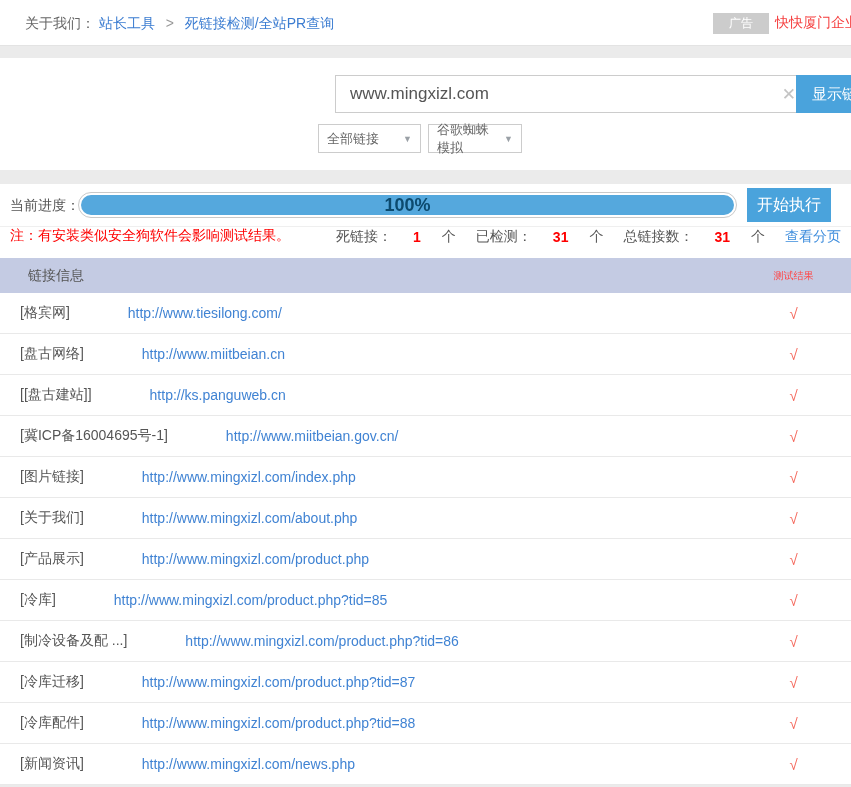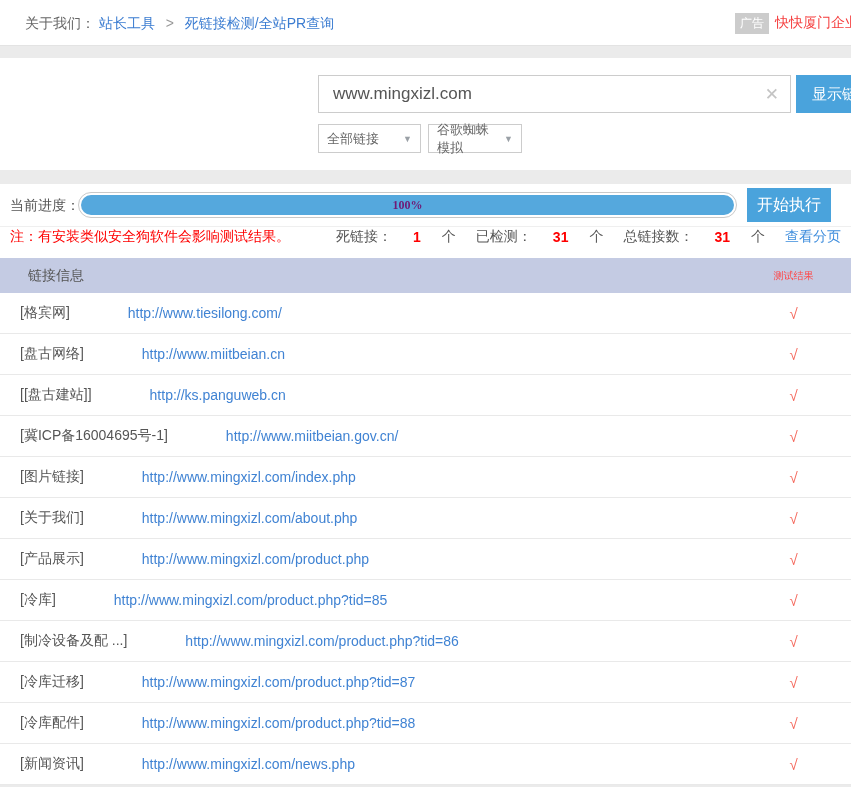--- a/index.html
+++ b/index.html
@@ -6,51 +6,51 @@
   html,body { width:851px; height:787px; overflow:hidden; background:#ebebeb;
     font-family:"Liberation Sans","DejaVu Sans",sans-serif; }
   a { text-decoration:none; }
 
   
   .topbar { position:relative; height:46px; background:#fff; border-bottom:1px solid #e3e3e3; }
   .crumbs { position:absolute; left:25px; top:0; height:46px; line-height:46px; font-size:14px; color:#666; white-space:nowrap; }
   .crumbs a { color:#3b7cd1; }
   .crumb-sep { color:#999; margin:0 7px; }
   .topbar-ad { position:absolute; right:-8px; top:0; height:46px; display:flex; align-items:center; gap:6px; white-space:nowrap; }
-  .ad-badge { background:#ccc; color:#fff; font-size:12px; padding:2px 5px; }
+  .ad-badge { background:#ccc; color:#fff; font-size:12px; padding:2px 16px; }
   .ad-text { color:#f53d3d; font-size:14px; }
 
   .gap12 { height:12px; }
   .gap14 { height:14px; }
 
   
   .search-panel { position:relative; height:112px; background:#fff; }
-  .input-wrap { position:absolute; left:318px; top:17px; width:473px; height:38px; }
+  .input-wrap { position:absolute; left:335px; top:17px; width:473px; height:38px; }
   .url-input { width:100%; height:100%; border:1px solid #ccc; padding:0 40px 0 14px; font-size:17px; color:#555;
     font-family:"Liberation Sans","DejaVu Sans",sans-serif; outline:none; }
   .clear-x { position:absolute; right:12px; top:50%; transform:translateY(-50%); color:#c4c4c4; font-size:17px; cursor:pointer; line-height:1; }
   .show-btn { position:absolute; left:796px; top:17px; width:92px; height:38px; background:#4aa3dc; color:#fff;
     border:none; font-size:15px; white-space:nowrap; cursor:pointer; font-family:inherit; }
   .dd { position:absolute; top:66px; height:29px; border:1px solid #ccc; background:#fff; display:flex;
     align-items:center; padding:0 8px; font-size:13px; color:#666; cursor:pointer; }
   .dd-1 { left:318px; width:103px; }
   .dd-2 { left:428px; width:94px; }
   .dd-caret { margin-left:auto; padding-left:8px; color:#9aa0a6; font-size:9px; }
 
   
   .progress-panel { position:relative; height:74px; background:#fff; }
   .progress-label { position:absolute; left:10px; top:0; height:42px; line-height:42px; font-size:14px; color:#555; }
   .progress-track { position:absolute; left:78px; top:8px; width:659px; height:26px; border:1px solid #c9c9c9;
     border-radius:13px; background:#fff; padding:2px; }
   .progress-fill { width:100%; height:100%; background:#55a8dd; border-radius:10px; text-align:center; }
-  .progress-fill span { line-height:20px; font-size:12px; font-weight:bold; color:#701a75;font-family:Liberation Serif, serif; }
+  .progress-fill span { line-height:20px; font-size:18px; font-weight:bold; color:#0c4a6e; }
   .start-btn { position:absolute; right:20px; top:4px; width:84px; height:34px; background:#4aa3dc; color:#fff;
     border:none; font-size:16px; cursor:pointer; font-family:inherit; }
   .note-row { position:absolute; left:0; right:0; top:42px; height:20px; border-top:1px solid #efefef;
-    display:flex; align-items:center; justify-content:space-between; padding:0 10px; }
+    display:flex; justify-content:space-between; padding:0 10px; }
   .note { color:#fe0000; font-size:14px; }
   .stats { display:flex; align-items:center; gap:20px; font-size:14px; color:#555; white-space:nowrap; }
   .stat { display:flex; align-items:center; gap:21px; }
   .stat b { color:#fe0000; }
   .paging-link { color:#3e8ddd; }
 
   
   .thead { height:35px; background:#c4cbe3; display:flex; align-items:center; }
   .th-left { flex:1; padding-left:28px; font-size:14px; color:#555; }
   .th-right { width:115px; text-align:center; font-size:10px; color:#ff4545; }

